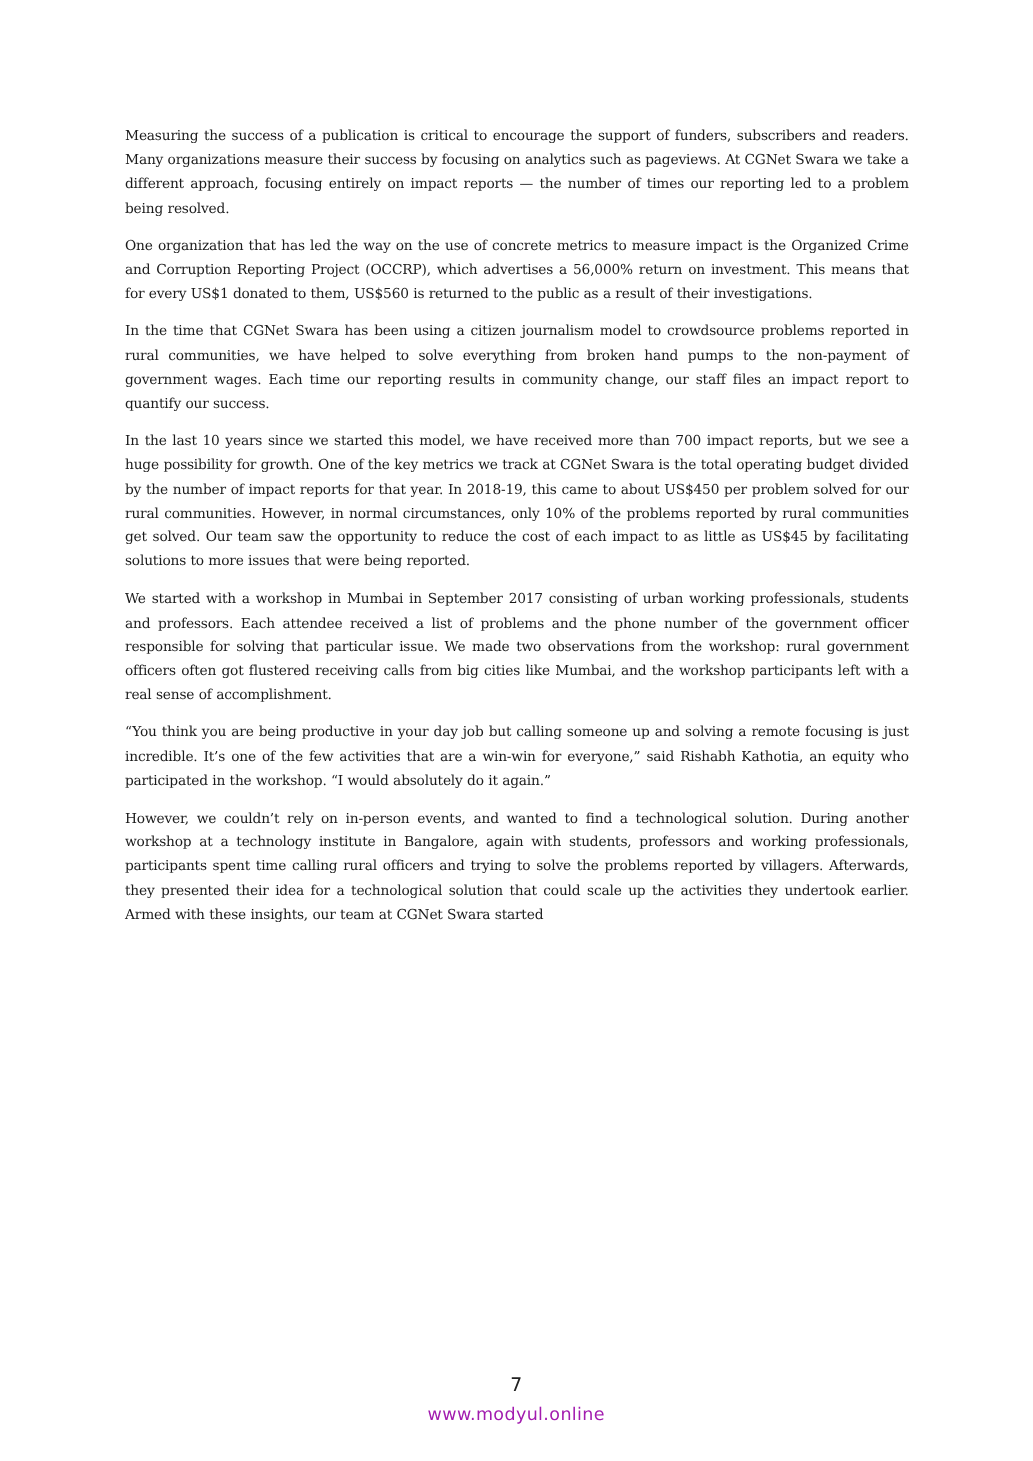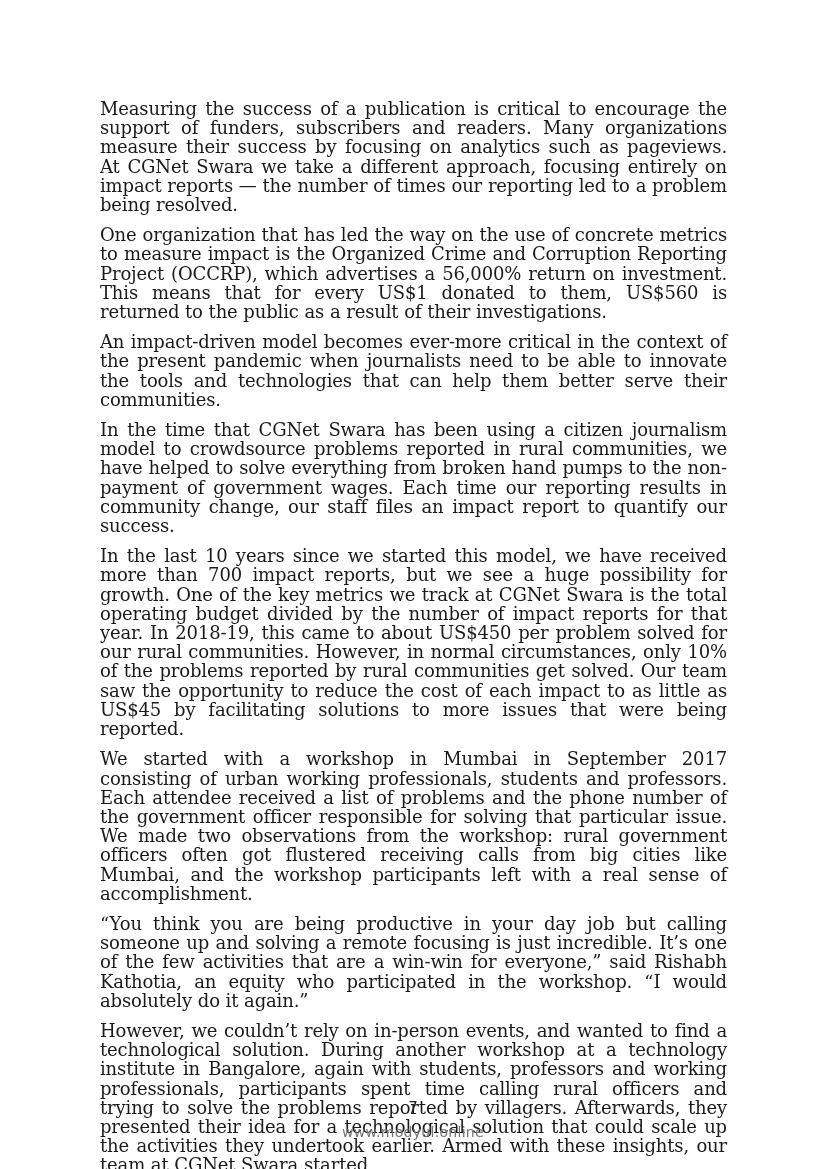--- a/index.html
+++ b/index.html
@@ -14,21 +14,21 @@
       overflow: hidden;
     }
     .page {
       position: absolute;
       left: 100px;
       top: 99px;
       width: 627px;
     }
     .para {
       font-family: "DejaVu Serif", serif;
-      font-size: 18px;
+      font-size: 11px;
       line-height: 19.2px;
       color: #1a1a1a;
       text-align: justify;
       margin: 0 0 11px 0;
       letter-spacing: -0.15px;
       word-spacing: 0.2px;
     }
     .page-number {
       position: absolute;
       left: 0;
@@ -40,31 +40,30 @@
       color: #222222;
     }
     .watermark {
       position: absolute;
       left: 0;
       width: 826px;
       top: 1124px;
       text-align: center;
       font-family: "DejaVu Sans", sans-serif;
       font-size: 14px;
-      color: #737373;
+      color: #a21caf;
       letter-spacing: 0.3px;
     }
   </style>
 </head>
 <body>
 
 <div class="page">
   <p class="para">Measuring the success of a publication is critical to encourage the support of funders, subscribers and readers. Many organizations measure their success by focusing on analytics such as pageviews. At CGNet Swara we take a different approach, focusing entirely on impact reports — the number of times our reporting led to a problem being resolved.</p>
   <p class="para">One organization that has led the way on the use of concrete metrics to measure impact is the Organized Crime and Corruption Reporting Project (OCCRP), which advertises a 56,000% return on investment. This means that for every US$1 donated to them, US$560 is returned to the public as a result of their investigations.</p>
-  <p class="para">An impact-driven model becomes ever-more critical in the context of the present pandemic when journalists need to be able to innovate the tools and technologies that can help them better serve their communities.</p>
   <p class="para">In the time that CGNet Swara has been using a citizen journalism model to crowdsource problems reported in rural communities, we have helped to solve everything from broken hand pumps to the non-payment of government wages. Each time our reporting results in community change, our staff files an impact report to quantify our success.</p>
   <p class="para">In the last 10 years since we started this model, we have received more than 700 impact reports, but we see a huge possibility for growth. One of the key metrics we track at CGNet Swara is the total operating budget divided by the number of impact reports for that year. In 2018-19, this came to about US$450 per problem solved for our rural communities. However, in normal circumstances, only 10% of the problems reported by rural communities get solved. Our team saw the opportunity to reduce the cost of each impact to as little as US$45 by facilitating solutions to more issues that were being reported.</p>
   <p class="para">We started with a workshop in Mumbai in September 2017 consisting of urban working professionals, students and professors. Each attendee received a list of problems and the phone number of the government officer responsible for solving that particular issue. We made two observations from the workshop: rural government officers often got flustered receiving calls from big cities like Mumbai, and the workshop participants left with a real sense of accomplishment.</p>
   <p class="para">“You think you are being productive in your day job but calling someone up and solving a remote focusing is just incredible. It’s one of the few activities that are a win-win for everyone,” said Rishabh Kathotia, an equity who participated in the workshop. “I would absolutely do it again.”</p>
   <p class="para">However, we couldn’t rely on in-person events, and wanted to find a technological solution. During another workshop at a technology institute in Bangalore, again with students, professors and working professionals, participants spent time calling rural officers and trying to solve the problems reported by villagers. Afterwards, they presented their idea for a technological solution that could scale up the activities they undertook earlier. Armed with these insights, our team at CGNet Swara started</p>
 </div>
 
 <div class="page-number">7</div>
 <div class="watermark">www.modyul.online</div>
 

